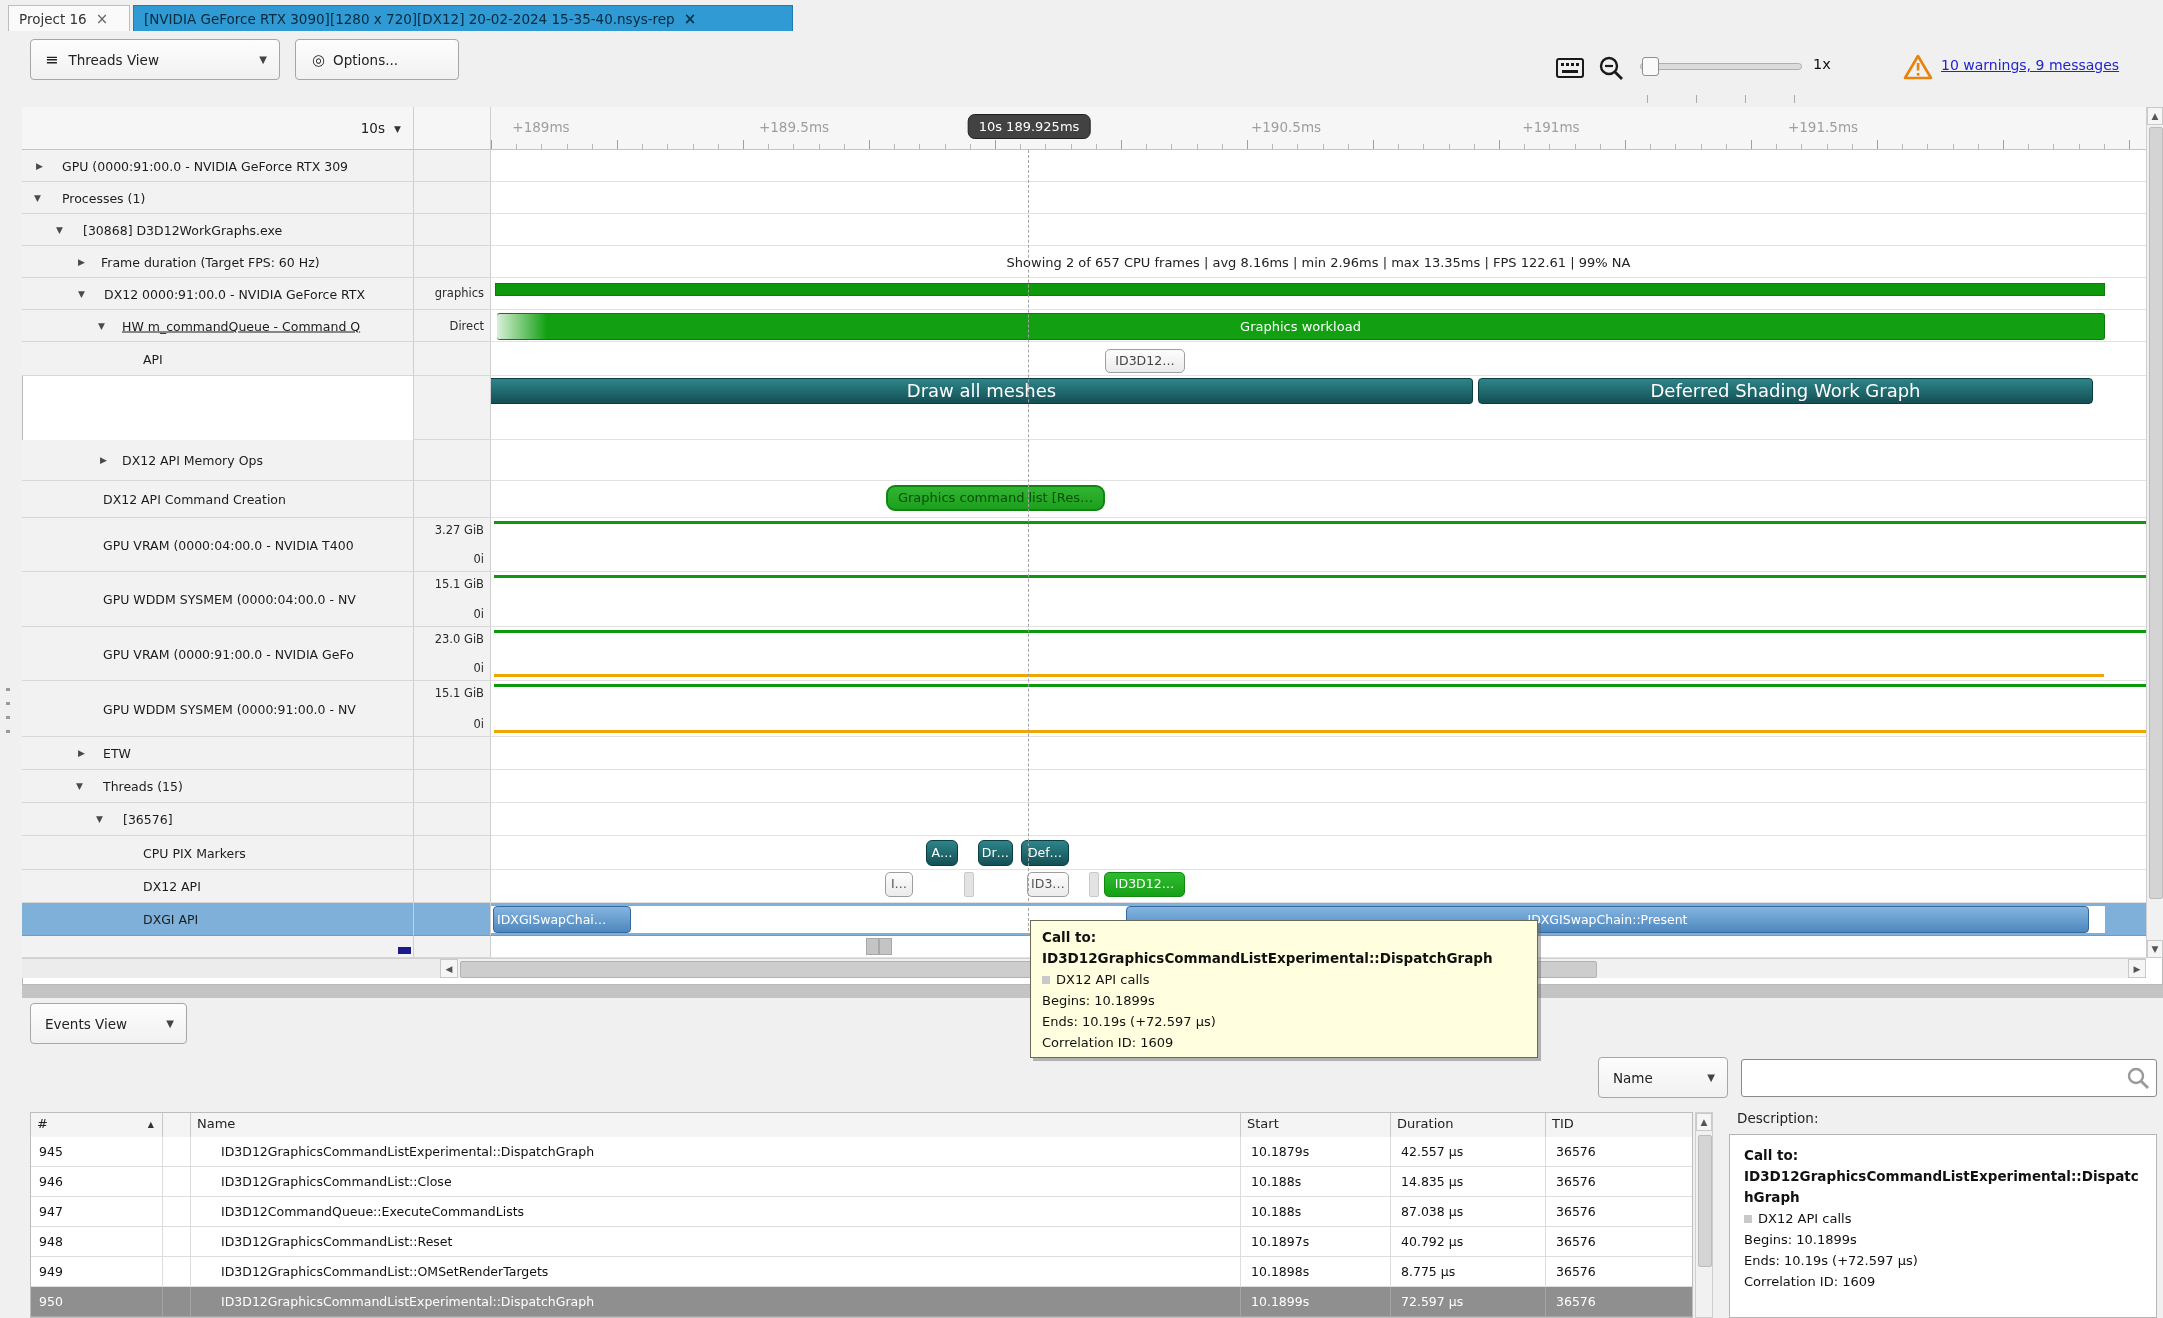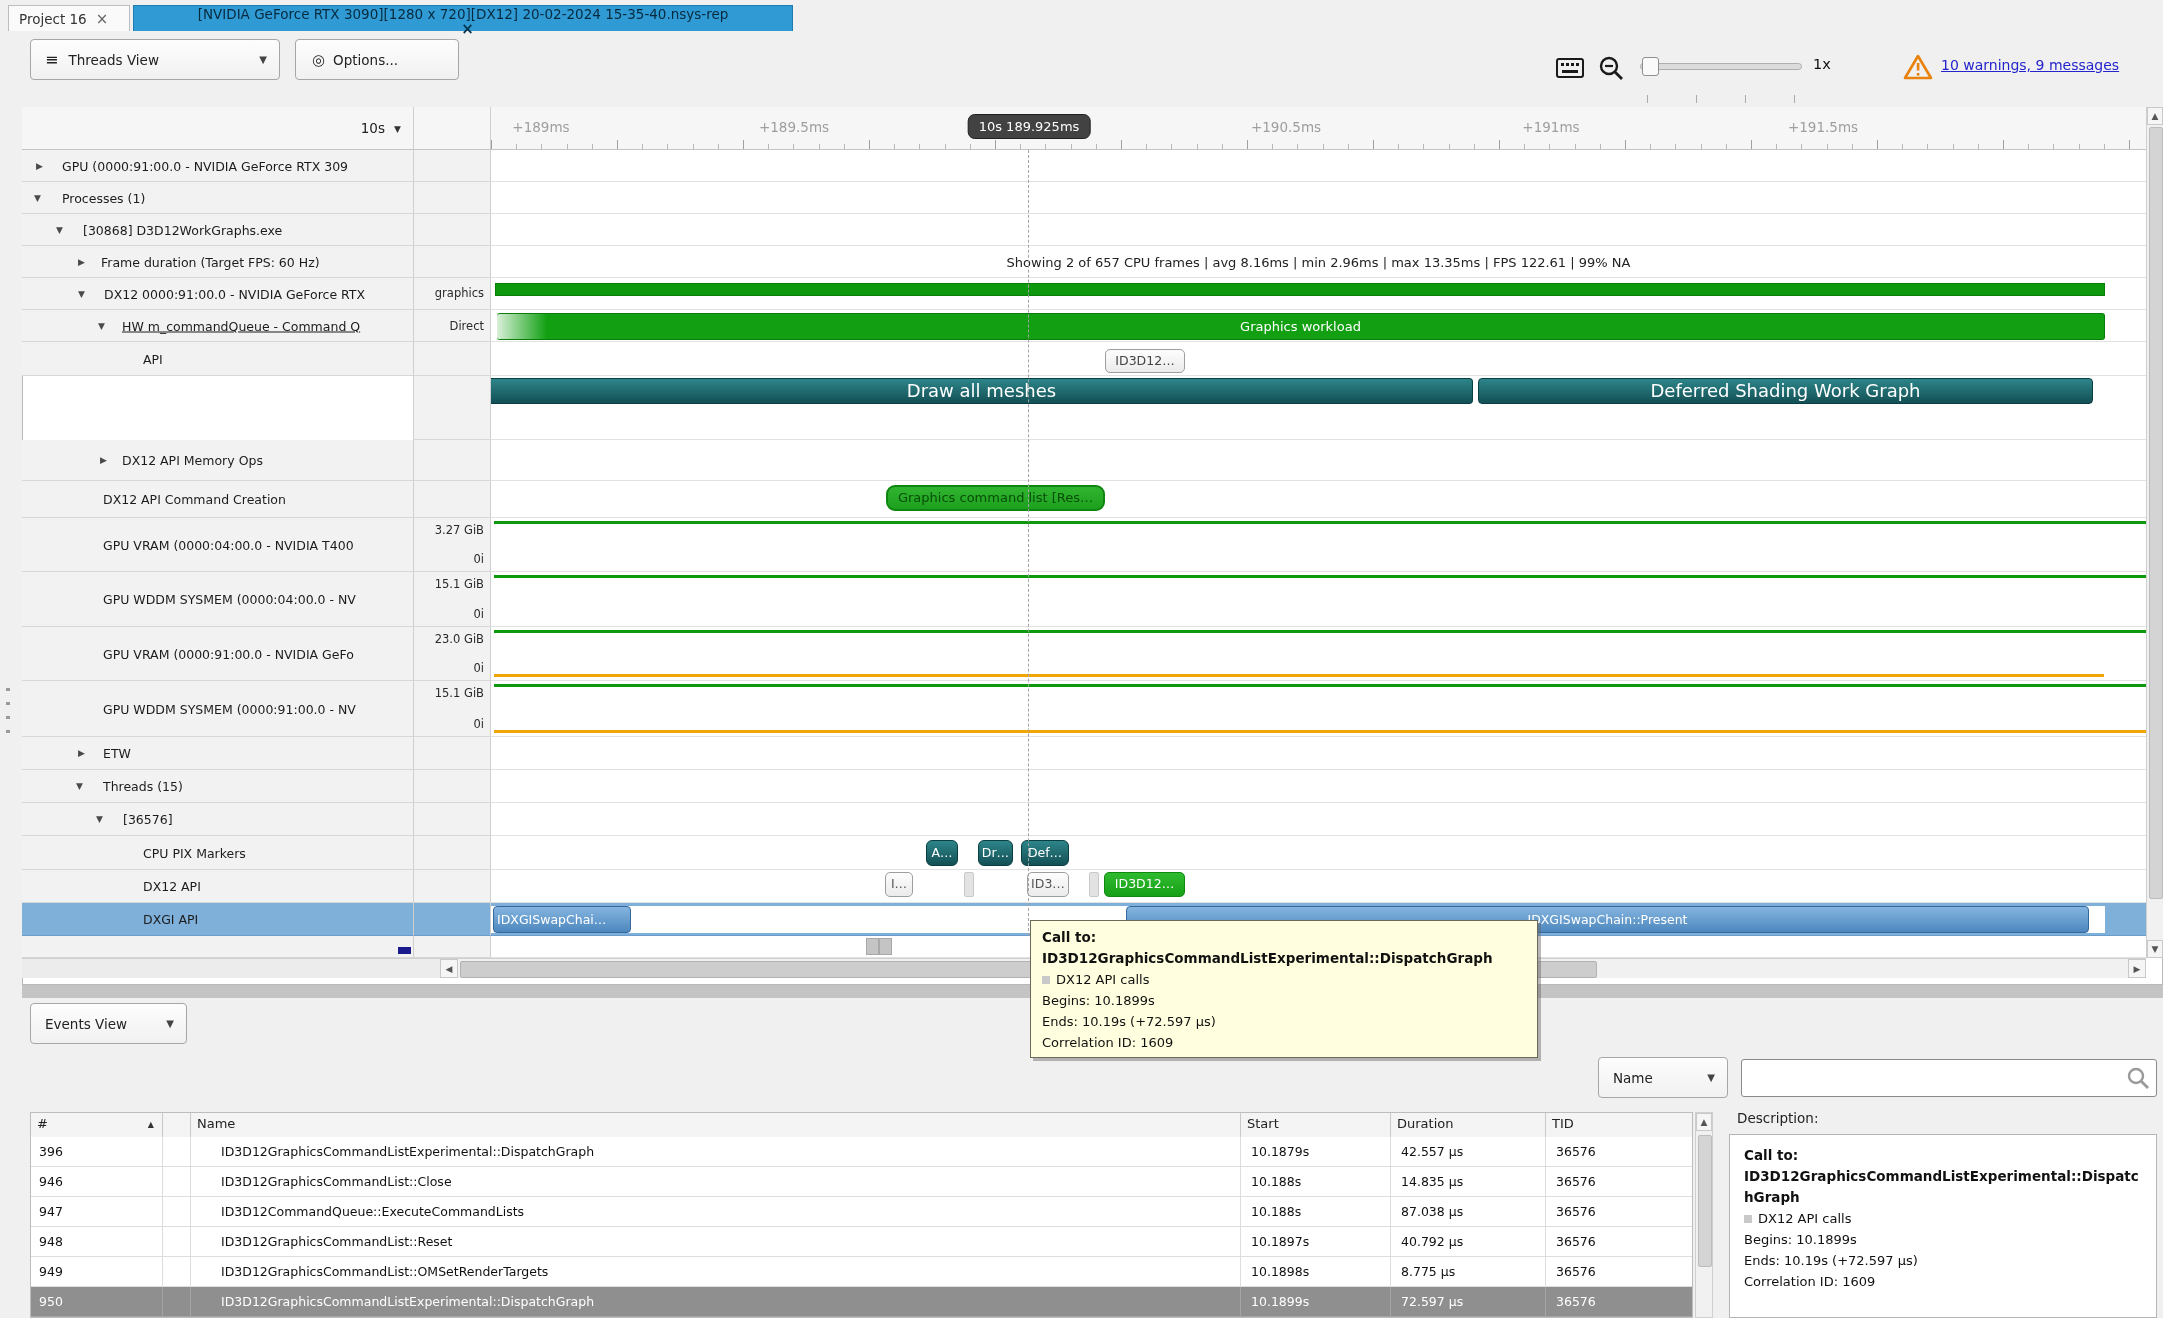--- a/index.html
+++ b/index.html
@@ -41,21 +41,21 @@
 </head>
 <body>
 
 <div id="app">
 
   <div class="abs" style="left:0;top:0;width:2163px;height:31px;background:#f0f0f0;"></div>
   <div class="tab" style="left:8px;width:122px;background:#fafafa;border:1px solid #bdbdbd;border-bottom:none;color:#333;">
     <span>Project 16</span>
     <span class="tab-close" style="color:#666;">×</span>
   </div>
-  <div class="tab" style="left:133px;width:660px;background:#2f9ad3;border:1px solid #1f7cb0;border-bottom:none;color:#072a3e;flex-direction:column;">
+  <div class="tab" style="left:133px;width:660px;background:#2f9ad3;border:1px solid #1f7cb0;border-bottom:none;color:#072a3e;">
     <span>[NVIDIA GeForce RTX 3090][1280 x 720][DX12] 20-02-2024 15-35-40.nsys-rep</span>
     <span class="tab-close" style="color:#06344e;font-weight:bold;">×</span>
   </div>
 
   <div class="btn" style="left:30px;top:39px;width:250px;height:41px;">
     <span style="font-size:16px;margin:0 10px 0 14px;color:#222;">≡</span>
     <span>Threads View</span>
     <span class="dd-arrow">▼</span>
   </div>
   <div class="btn" style="left:295px;top:39px;width:164px;height:41px;padding-left:16px;">
@@ -355,21 +355,21 @@
         <span style="position:absolute;right:8px;top:7px;font-size:8px;color:#333;">▲</span>
       </div>
       <div class="th" style="left:132px;width:28px;"></div>
       <div class="th" style="left:160px;width:1050px;"><span>Name</span></div>
       <div class="th" style="left:1210px;width:150px;"><span>Start</span></div>
       <div class="th" style="left:1360px;width:155px;"><span>Duration</span></div>
       <div class="th" style="left:1515px;width:147px;border-right:none;"><span>TID</span></div>
     </div>
 
     <div class="erow" style="top:24px;">
-      <div class="td" style="left:0;width:132px;padding-left:8px;">396</div>
+      <div class="td" style="left:0;width:132px;padding-left:8px;">945</div>
       <div class="td" style="left:132px;width:28px;"></div>
       <div class="td" style="left:160px;width:1050px;padding-left:30px;">ID3D12GraphicsCommandListExperimental::DispatchGraph</div>
       <div class="td" style="left:1210px;width:150px;padding-left:10px;">10.1879s</div>
       <div class="td" style="left:1360px;width:155px;padding-left:10px;">42.557 µs</div>
       <div class="td" style="left:1515px;width:147px;padding-left:10px;border-right:none;">36576</div>
     </div>
     <div class="erow" style="top:54px;">
       <div class="td" style="left:0;width:132px;padding-left:8px;">946</div>
       <div class="td" style="left:132px;width:28px;"></div>
       <div class="td" style="left:160px;width:1050px;padding-left:30px;">ID3D12GraphicsCommandList::Close</div>

